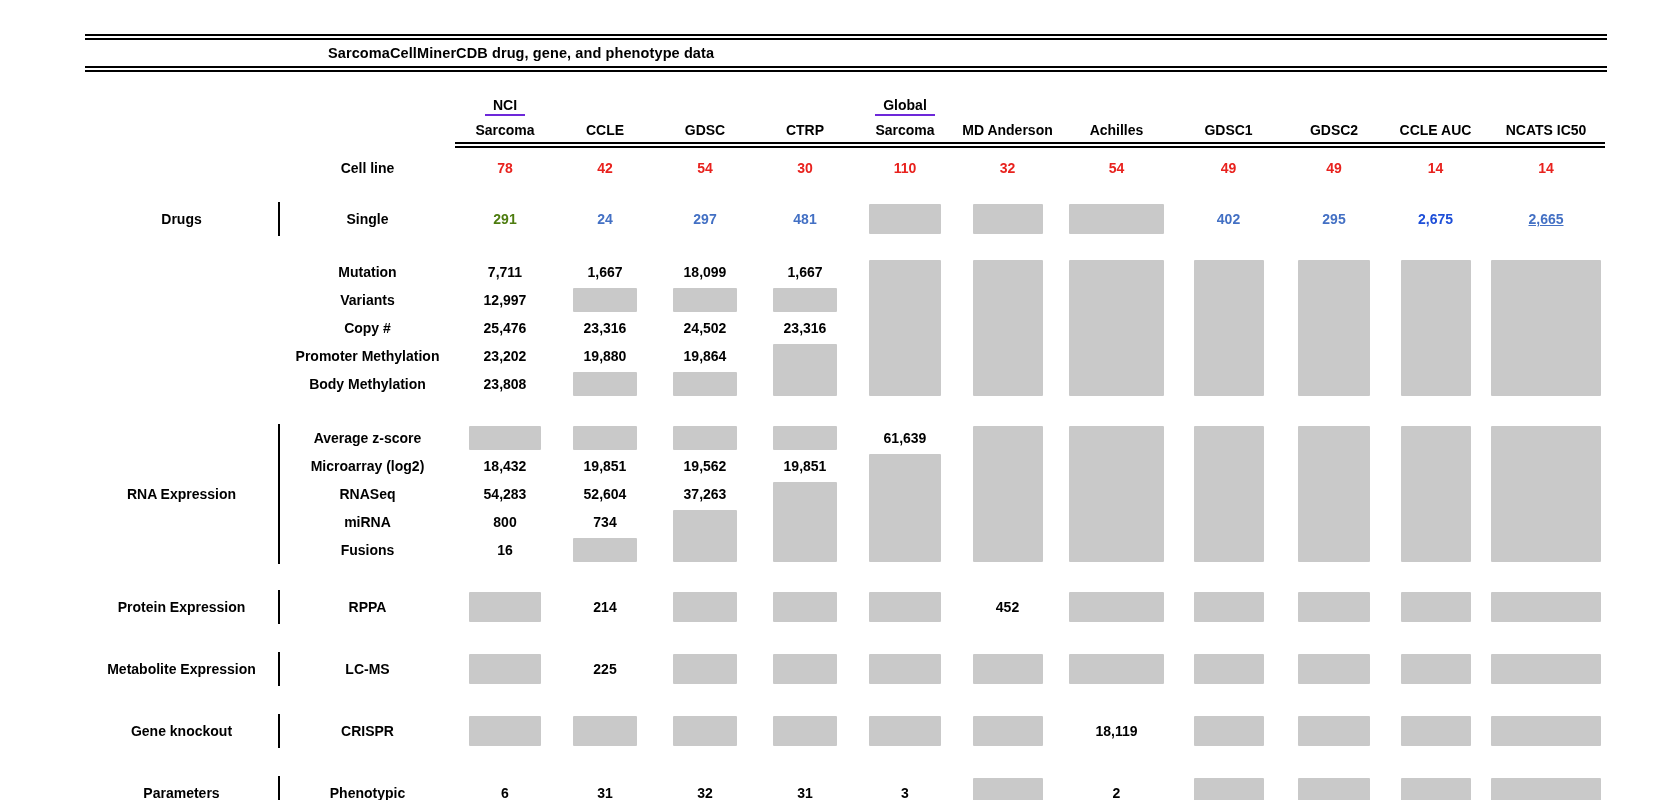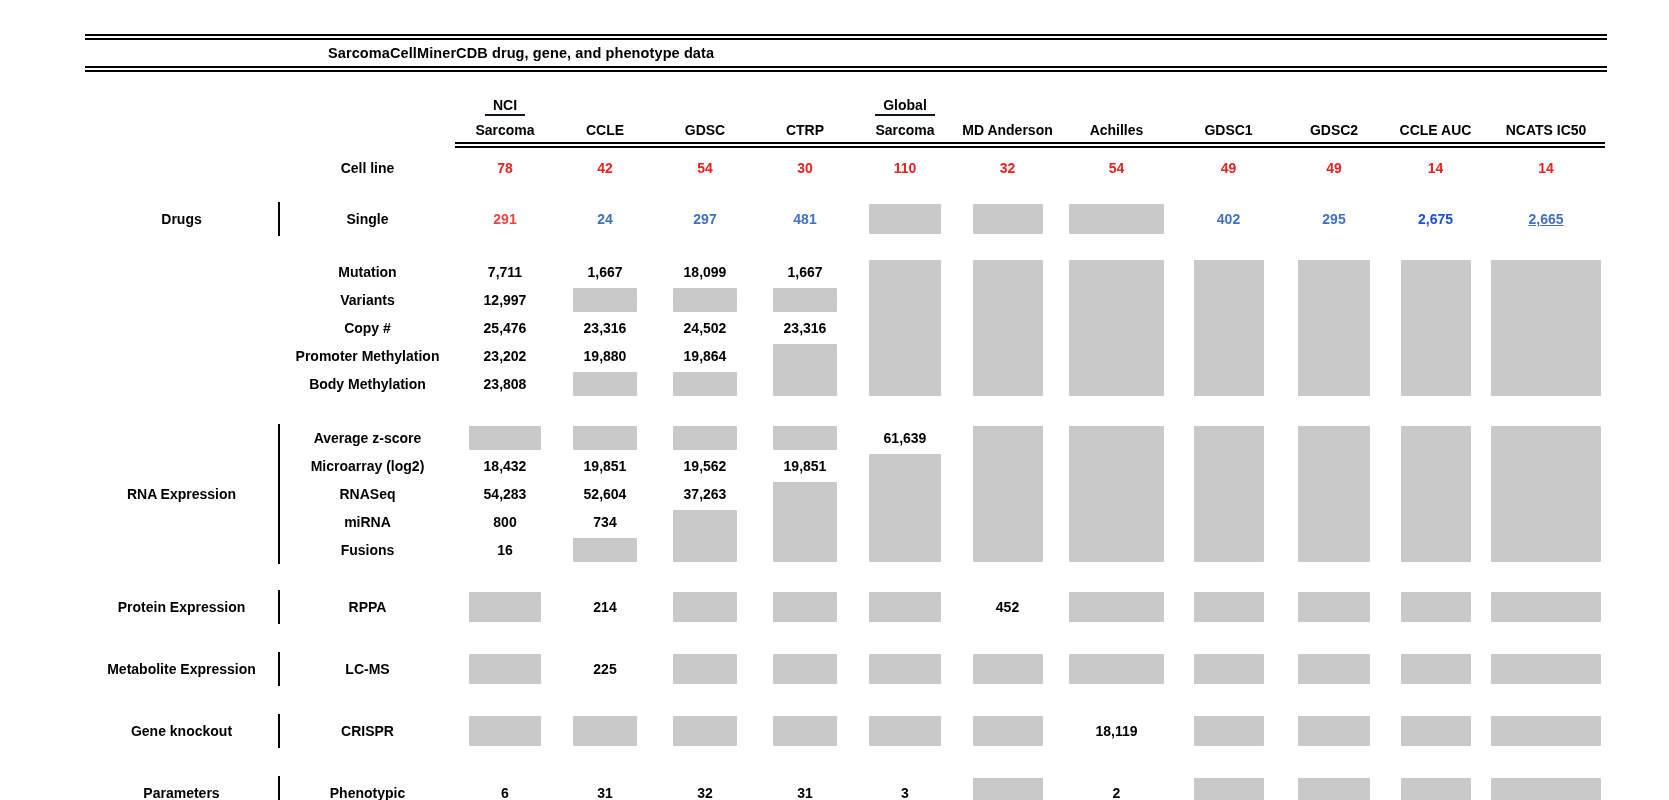--- a/index.html
+++ b/index.html
@@ -12,21 +12,21 @@
   .content{margin-left:85px;width:1522px;padding-top:34px;}
   .rule{height:2px;border-top:2px solid #000;border-bottom:2px solid #000;}
   .title-row{height:26px;display:flex;align-items:center;}
   .title-row span{margin-left:243px;font-size:14.5px;letter-spacing:0.1px;}
   .grid{
     display:grid;
     grid-template-columns:195px 175px 100px 100px 100px 100px 100px 105px 113px 111px 100px 103px 118px;
   }
   #header-grid{margin-top:20px;grid-template-rows:24px 26px 10px 32px;}
   .coltop{grid-row:1;text-align:center;font-size:14px;align-self:end;}
-  .coltop span{display:inline-block;border-bottom:2px solid #0f172a;padding:0 8px 1px 8px;}
+  .coltop span{display:inline-block;border-bottom:2px solid #6d28d9;padding:0 8px 1px 8px;}
   .colhead{grid-row:2;text-align:center;font-size:14px;align-self:end;padding-bottom:4px;white-space:nowrap;}
   .header-rule{grid-row:3;grid-column:3 / -1;height:2px;border-top:2px solid #000;border-bottom:2px solid #000;align-self:start;}
   .cl-label{grid-row:4;grid-column:2;}
   .section{margin-top:26px;}
   .cat{grid-column:1;display:flex;align-items:center;justify-content:center;
        border-right:2px solid #000;font-size:14px;text-align:right;line-height:1.15;}
   .sub{grid-column:2;display:flex;align-items:center;justify-content:center;
        font-size:14px;text-align:center;white-space:nowrap;}
   .val{display:flex;align-items:center;justify-content:center;font-size:14px;white-space:nowrap;}
   .blk{align-self:stretch;justify-self:center;margin:2px 0;border-radius:1px;}
@@ -67,21 +67,21 @@
       <div class="val" style="grid-area: 4 / 10; color: rgb(232, 34, 30);">49</div>
       <div class="val" style="grid-area: 4 / 11; color: rgb(232, 34, 30);">49</div>
       <div class="val" style="grid-area: 4 / 12; color: rgb(232, 34, 30);">14</div>
       <div class="val" style="grid-area: 4 / 13; color: rgb(232, 34, 30);">14</div>
     </div>
 
   <div id="sections">
       <div class="grid section" style="margin-top: 18px; grid-auto-rows: 34px;">
         <div class="cat" style="grid-row: 1 / span 1;">Drugs</div>
         <div class="sub" style="grid-row: 1;">Single</div>
-        <div class="val" style="grid-area: 1 / 3; color: #ef4444;">291</div>
+        <div class="val" style="grid-area: 1 / 3; color: #4d7c0f;">291</div>
         <div class="val" style="grid-area: 1 / 4; color: rgb(67, 112, 196);">24</div>
         <div class="val" style="grid-area: 1 / 5; color: rgb(67, 112, 196);">297</div>
         <div class="val" style="grid-area: 1 / 6; color: rgb(67, 112, 196);">481</div>
         <div class="blk" style="grid-area: 1 / 7 / span 1; width: 72px; background: rgb(201, 201, 201);"></div>
         <div class="blk" style="grid-area: 1 / 8 / span 1; width: 70px; background: rgb(201, 201, 201);"></div>
         <div class="blk" style="grid-area: 1 / 9 / span 1; width: 95px; background: rgb(201, 201, 201);"></div>
         <div class="val" style="grid-area: 1 / 10; color: rgb(67, 112, 196);">402</div>
         <div class="val" style="grid-area: 1 / 11; color: rgb(67, 112, 196);">295</div>
         <div class="val" style="grid-area: 1 / 12; color: #1d4ed8;">2,675</div>
         <div class="val" style="grid-area: 1 / 13; color: rgb(67, 112, 196); text-decoration: underline;">2,665</div>

